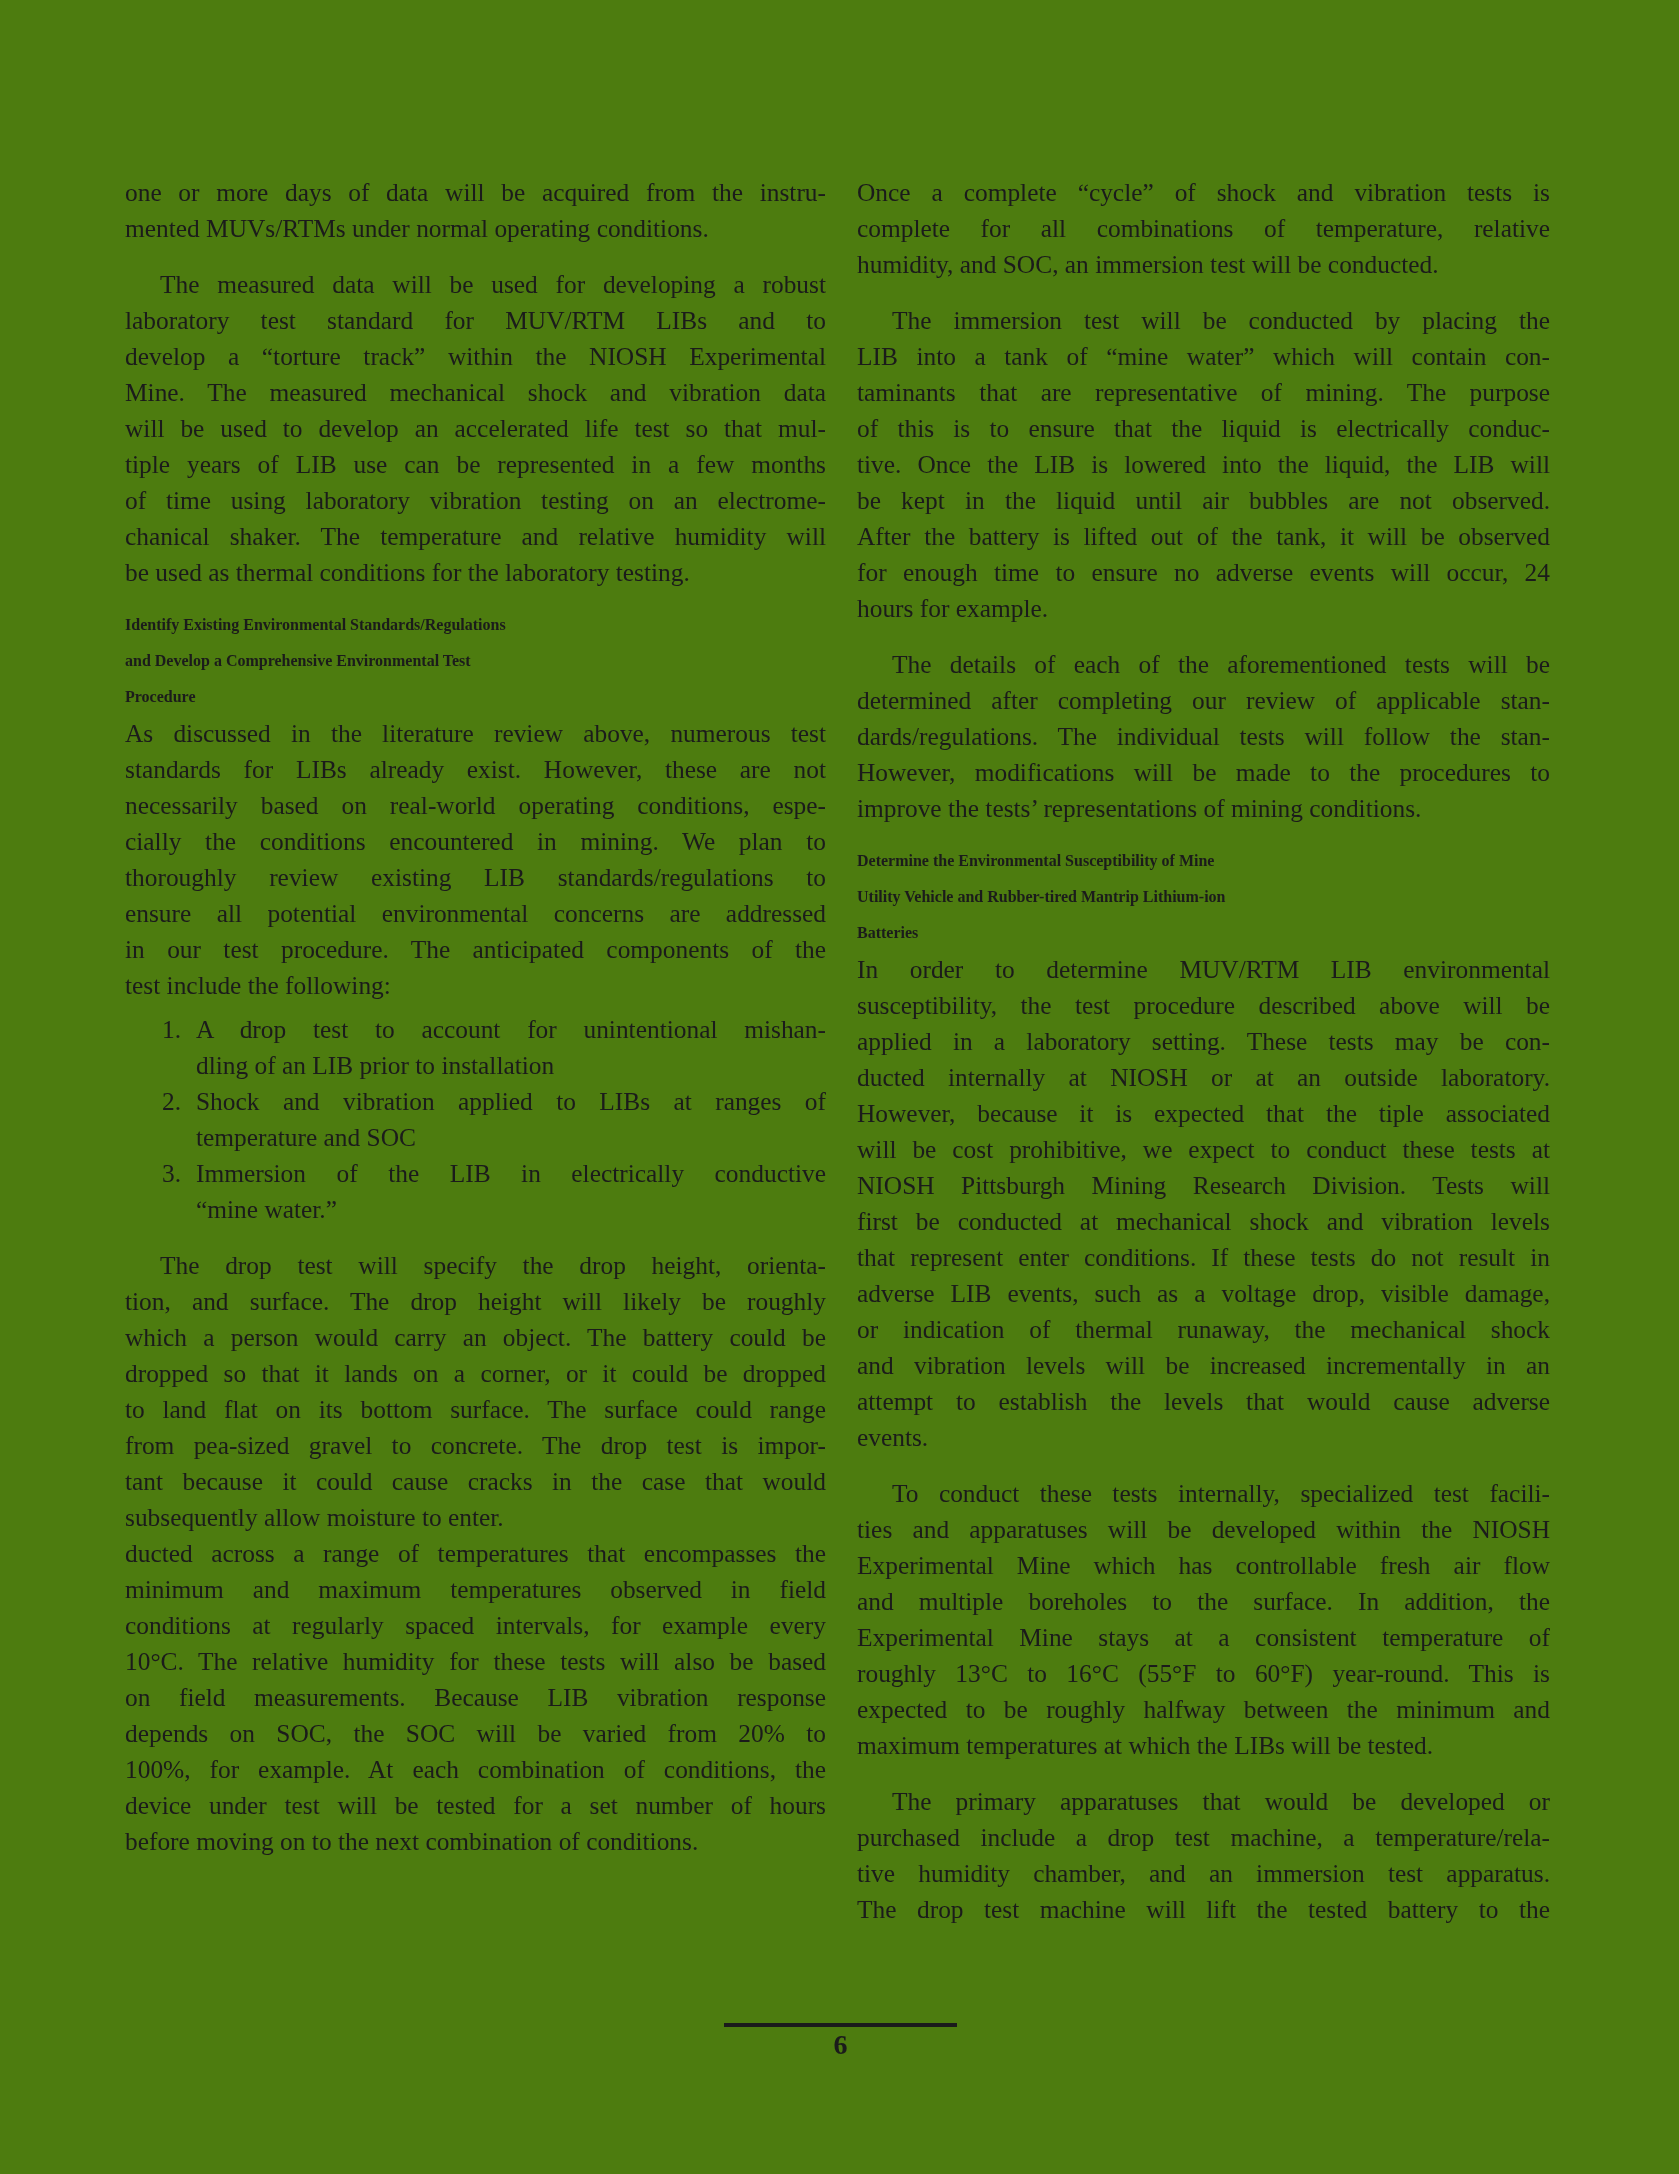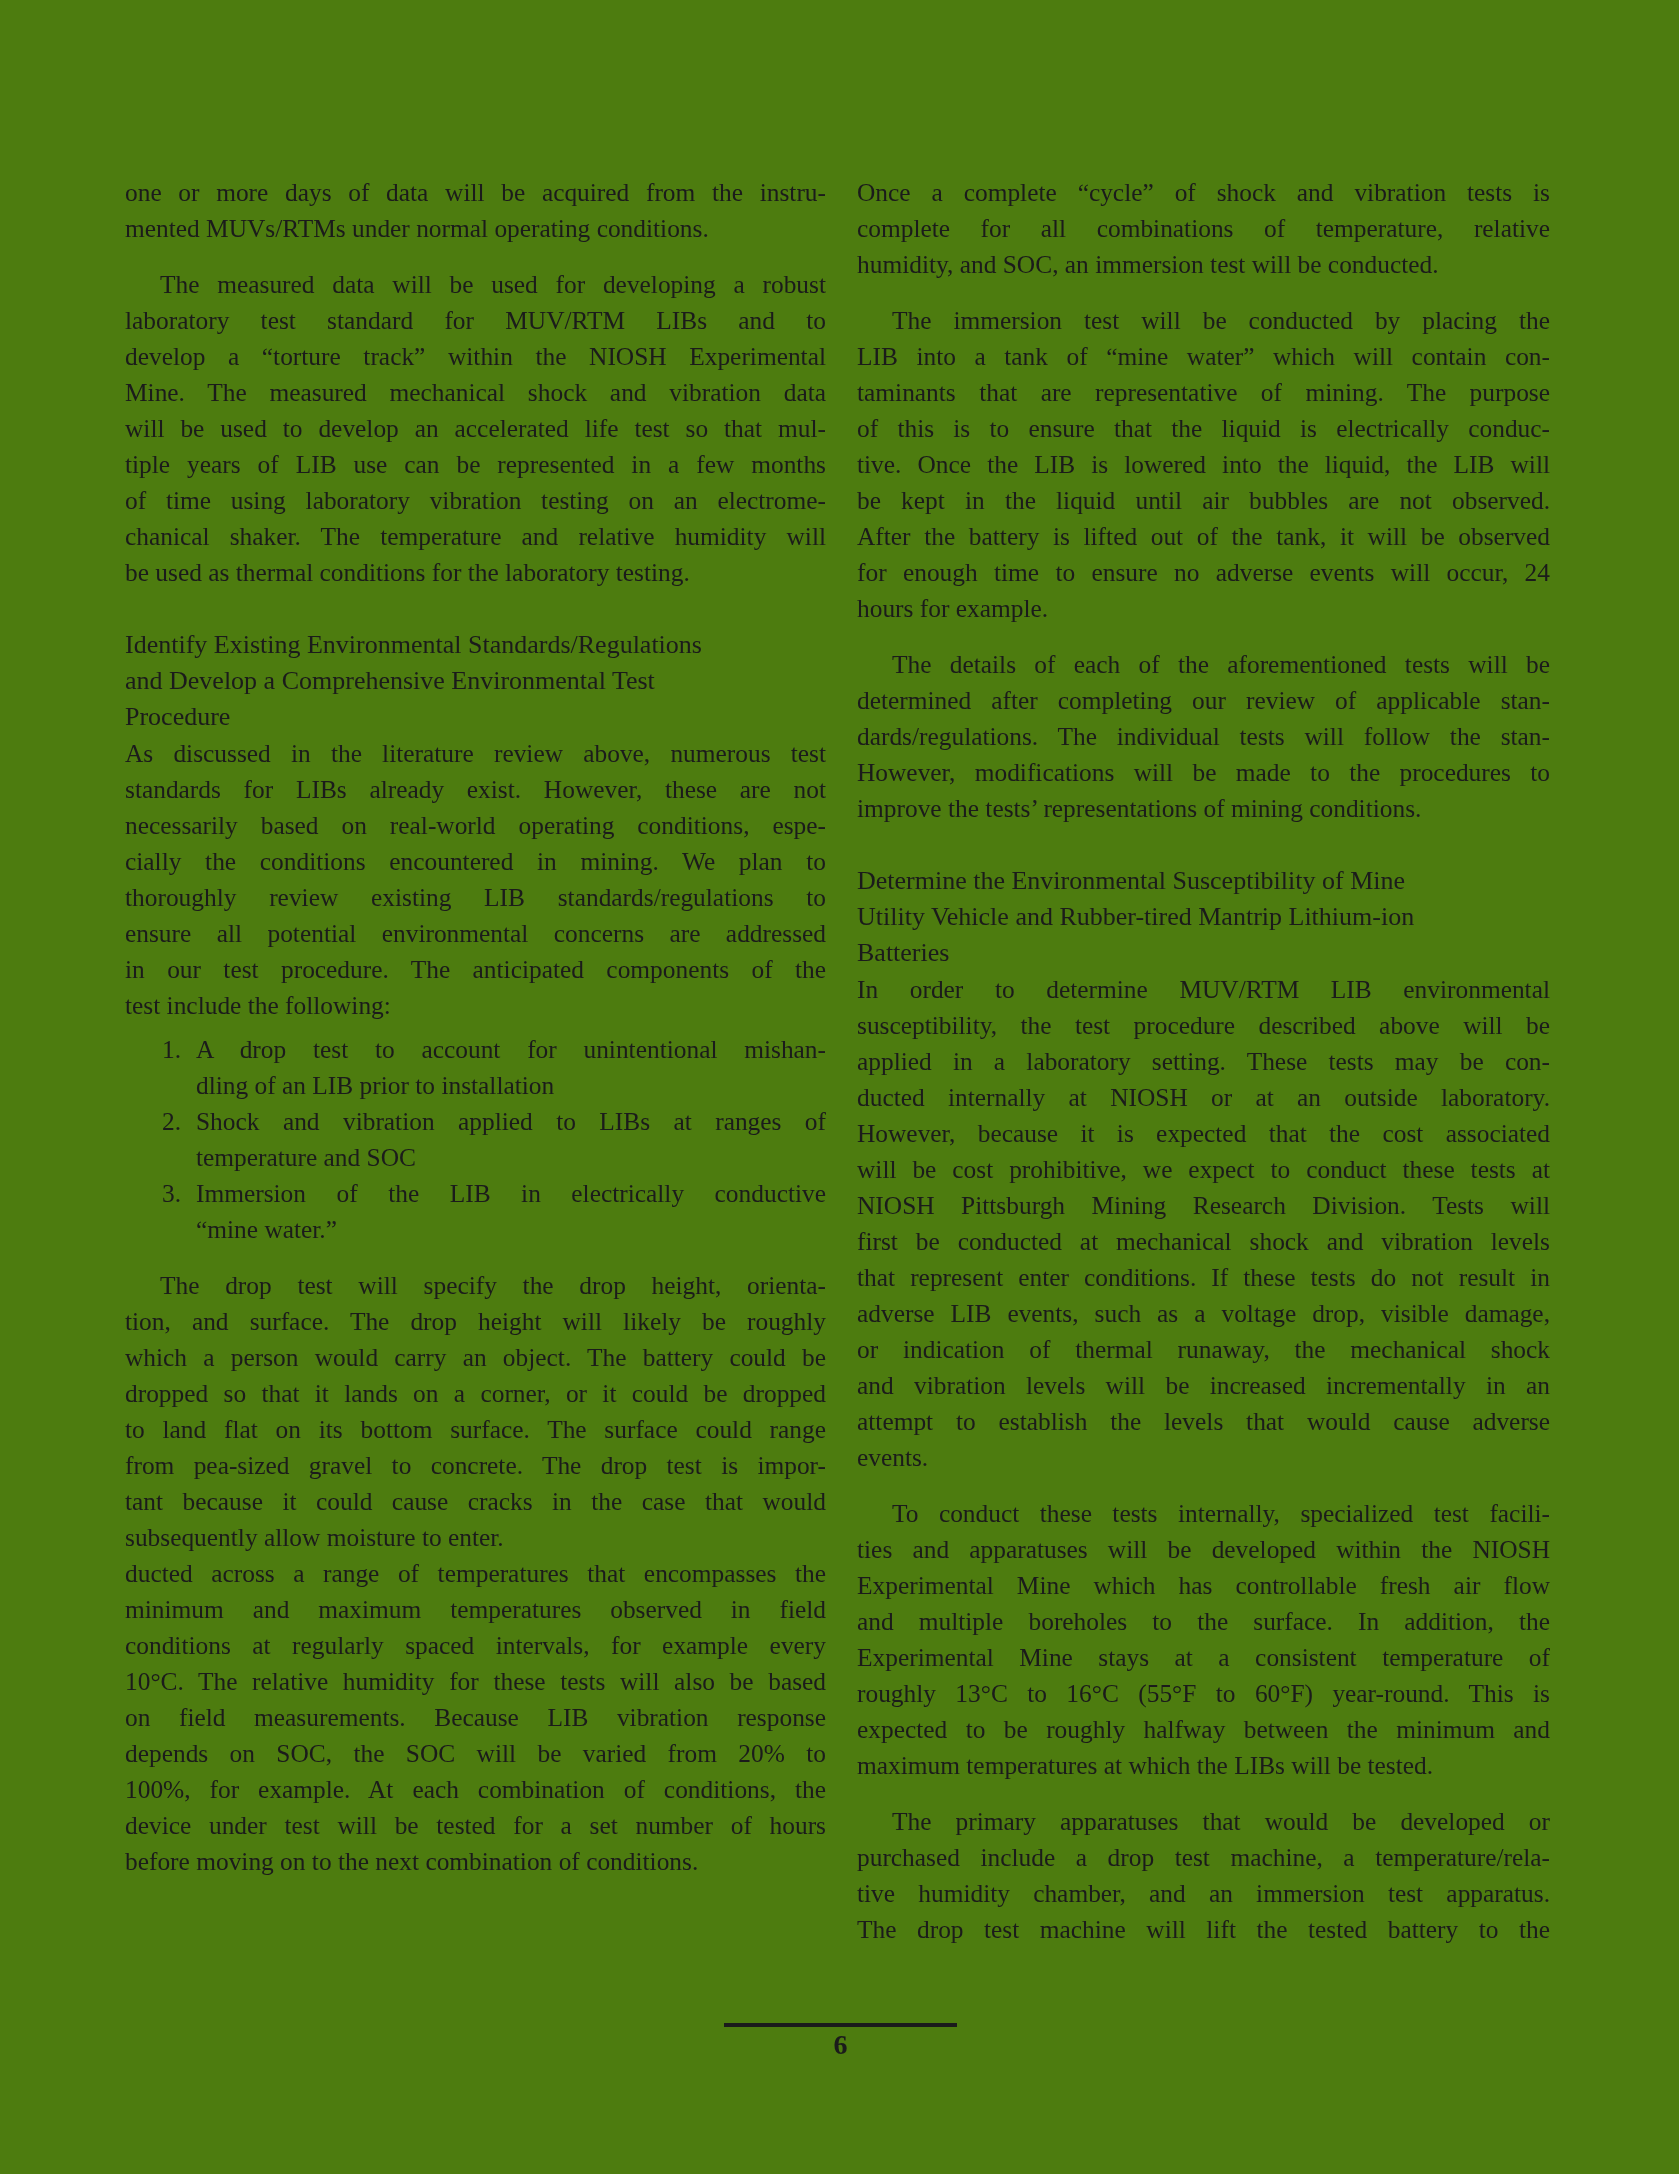--- a/index.html
+++ b/index.html
@@ -8,21 +8,21 @@
     background:#ffffff;color:#1b1b1b;
     font-family:"Liberation Serif","DejaVu Serif",serif;
   }
   .page{position:absolute;inset:0;background:#4d7c0f;}
   .column{position:absolute;top:174px;font-size:25.4px;line-height:36px;}
   .column.left{left:125px;width:701px;}
   .column.right{left:857px;width:693px;}
   .jline{text-align:justify;text-align-last:justify;}
   .jline.last{text-align-last:left;}
   .jline.indent{padding-left:35px;margin-top:20px;}
-  .heading{font-weight:normal;font-size:26px;margin-top:37px;}
+  .heading{font-weight:bold;font-size:16px;margin-top:17px;}
   .hline{text-align:left;white-space:nowrap;line-height:36px;}
   .numlist{margin-top:7.5px;margin-bottom:13px;}
   .li-line{padding-left:71px;position:relative;}
   .li-line .marker{position:absolute;left:37px;top:0;}
   .footer-rule{
     position:absolute;left:724px;top:2023px;width:233px;height:3.8px;
     background:#1b1b1b;
   }
   .page-number{
     position:absolute;left:724px;top:2026px;width:233px;
@@ -127,21 +127,21 @@
       <div class="heading">
         <div class="hline">Determine the Environmental Susceptibility of Mine</div>
         <div class="hline">Utility Vehicle and Rubber-tired Mantrip Lithium-ion</div>
         <div class="hline">Batteries</div>
       </div>
       <div>
         <div class="jline">In order to determine MUV/RTM LIB environmental</div>
         <div class="jline">susceptibility, the test procedure described above will be</div>
         <div class="jline">applied in a laboratory setting. These tests may be con-</div>
         <div class="jline">ducted internally at NIOSH or at an outside laboratory.</div>
-        <div class="jline">However, because it is expected that the cost associated</div>
+        <div class="jline">However, because it is expected that the tiple associated</div>
         <div class="jline">will be cost prohibitive, we expect to conduct these tests at</div>
         <div class="jline">NIOSH Pittsburgh Mining Research Division. Tests will</div>
         <div class="jline">first be conducted at mechanical shock and vibration levels</div>
         <div class="jline">that represent enter conditions. If these tests do not result in</div>
         <div class="jline">adverse LIB events, such as a voltage drop, visible damage,</div>
         <div class="jline">or indication of thermal runaway, the mechanical shock</div>
         <div class="jline">and vibration levels will be increased incrementally in an</div>
         <div class="jline">attempt to establish the levels that would cause adverse</div>
         <div class="jline last">events.</div>
       </div>

